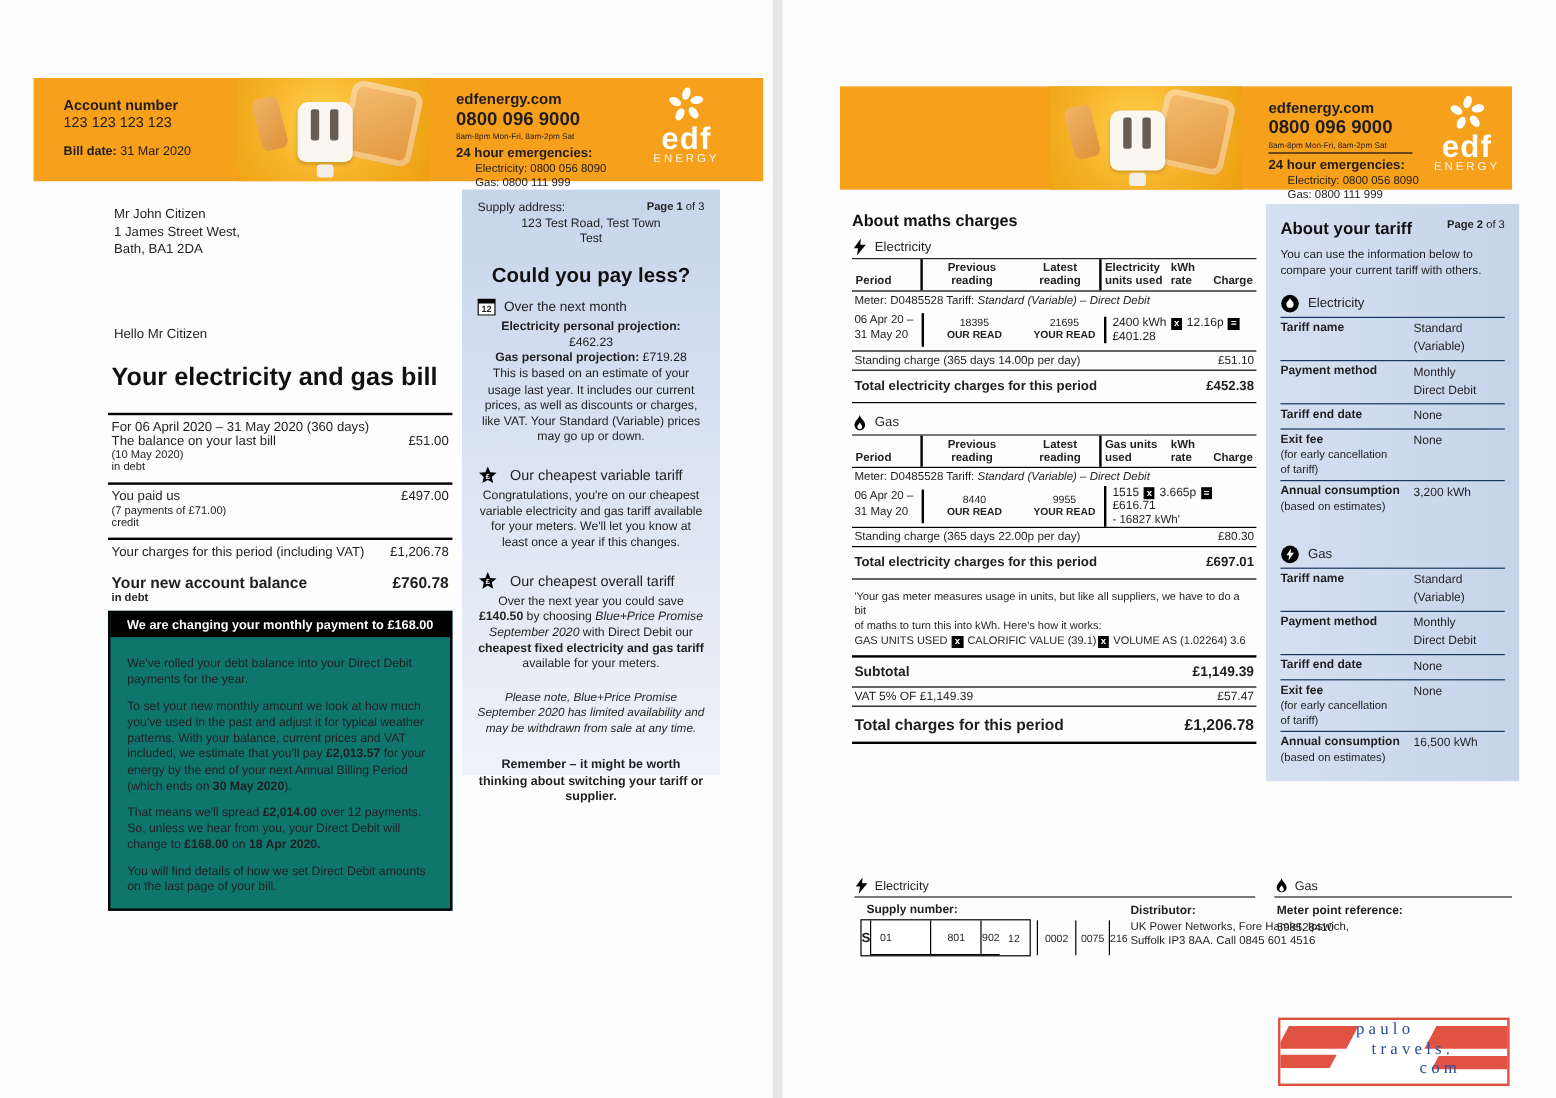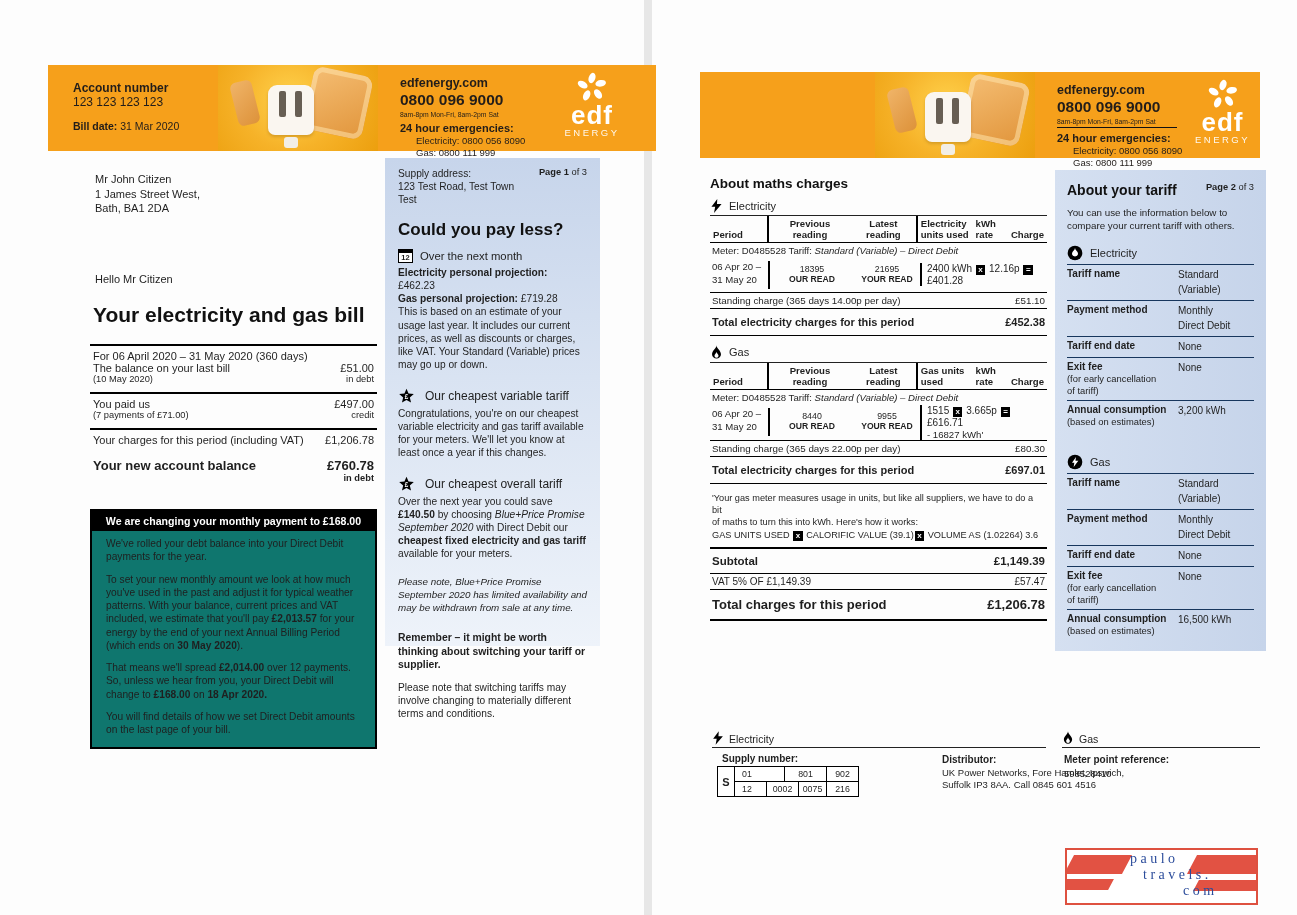--- a/index.html
+++ b/index.html
@@ -37,31 +37,31 @@
 .logo-brand { font-size:26px; font-weight:bold; line-height:.85; letter-spacing:1px; }
 .logo-sub { font-size:9.5px; letter-spacing:2.5px; margin-top:1px; opacity:.92; }
 
 
 .addr { left:95px; top:172px; font-size:11px; line-height:1.32; }
 .greet { left:95px; top:273px; font-size:11px; }
 .title { left:93px; top:303px; font-size:21px; font-weight:bold; color:#111; }
 .bal { left:90px; top:344px; width:287px; font-size:11px; }
 .bal-sec { border-top:2px solid #000; padding:4px 3px 8px 3px; }
 .bal-row { display:flex; justify-content:space-between; }
-.tag { font-size:9.3px; }
+.tag { font-size:9.3px;flex-direction:column; }
 .newbal { margin-top:12px; font-size:13px; }
 .dd-box { left:90px; top:509px; width:287px; border:2px solid #000; background:#0f766e; }
 .dd-head { background:#000; color:#fff; font-size:10.6px; font-weight:bold; text-align:center; padding:4px; }
-.dd-body { padding:6px 14px 2px; font-size:10.2px; line-height:1.3; }
+.dd-body { padding:16px 14px 2px; font-size:10.2px; line-height:1.3; }
 .dd-body p { margin-bottom:9px; }
 
 
 .p1side { left:385px; top:158px; width:215px; height:488px; padding:9px 13px;
   background:linear-gradient(180deg,#C7D5EB 0%,#D9E3F2 45%,#EEF3FA 100%);
-  font-size:10.2px; line-height:1.28; }
+  font-size:10.2px; line-height:1.28;text-align:center; }
 .side-top { display:flex; justify-content:space-between; font-size:10.2px; }
 .page-ref { font-size:9.3px; }
 .payless { font-size:17px; font-weight:bold; margin:13px 0 8px; color:#111; }
 .cal-line { display:flex; align-items:center; gap:7px; font-size:11.3px; margin-bottom:3px; }
 .cal-icon { width:15px; height:14px; border:1.5px solid #000; border-top-width:4px; background:#fff;
   font-size:7.5px; font-weight:bold; display:flex; align-items:center; justify-content:center; }
 .star-sec { margin-top:17px; }
 .star-line { display:flex; align-items:center; gap:10px; font-size:12px; margin-bottom:2px; }
 .note-italic { font-style:italic; font-size:9.8px; margin-top:15px; line-height:1.33; }
 .remember { font-weight:bold; margin-top:17px; font-size:10.4px; }
@@ -119,21 +119,21 @@
 .tval { flex:1; font-size:10px; line-height:1.5; padding-left:4px; }
 
 
 .f-head { position:absolute; display:flex; align-items:flex-end; gap:5px; font-size:10.5px;
   border-bottom:1px solid #222; padding-bottom:2px; }
 .supply-label { position:absolute; left:722px; top:753px; font-size:10px; font-weight:bold; }
 .sgrid { position:absolute; left:717px; top:766px; width:142px; height:31px;
   border:1.5px solid #000; display:flex; font-size:8.8px; background:#fff; }
 .sg-s { width:17px; border-right:1.5px solid #000; display:flex; align-items:center;
   justify-content:center; font-size:11px; font-weight:bold; }
-.sg-rows { flex:1; display:flex; flex-direction:column; }
+.sg-rows { flex:1; display:flex; }
 .sg-row { display:flex; flex:1; }
 .sg-row1 { border-bottom:1px solid #000; }
 .sg-cell { display:flex; align-items:center; height:100%; }
 .sg-row1 .c1 { width:50px; padding-left:7px; border-right:1px solid #000; }
 .sg-row1 .c2 { width:42px; border-right:1px solid #000; justify-content:center; }
 .sg-row1 .c3 { flex:1; justify-content:center; }
 .sg-row2 .c1 { width:32px; padding-left:7px; border-right:1px solid #000; }
 .sg-row2 .c2 { width:32px; border-right:1px solid #000; justify-content:center; }
 .sg-row2 .c3 { width:28px; border-right:1px solid #000; justify-content:center; }
 .sg-row2 .c4 { flex:1; justify-content:center; }
@@ -155,21 +155,21 @@
 .wm-t2 { left:76px; top:17px; }
 .wm-t3 { left:116px; top:33px; }
 
 .ic { display:inline-flex; flex-shrink:0; }
 </style>
 </head>
 <body>
 
 <div class="gutter"></div>
 
-<div class="hdr hdr1" style="left:48px; top:65px; width:608px;">
+<div class="hdr hdr1" style="left:28px; top:65px; width:608px;">
   <div class="hdr-account">
     <div class="b">Account number</div>
     <div>123 123 123 123</div>
     <div class="bill-date"><span class="b">Bill date:</span><span> 31 Mar 2020</span></div>
   </div>
   <div class="toaster">
     <div class="toast-big"></div>
     <div class="toast-small"></div>
     <div class="toaster-body">
         <div class="slot slot1"></div>
@@ -295,21 +295,20 @@
             <text x="12" y="15.5" font-size="9" fill="#fff" text-anchor="middle" font-weight="bold">£</text>
           </svg>
         </span>
       <span>Our cheapest overall tariff</span>
     </div>
     <div><span>Over the next year you could save </span><span class="b">£140.50</span><span> by choosing </span><i>Blue+Price Promise September 2020</i><span> with Direct Debit our </span><span class="b">cheapest fixed electricity and gas tariff</span><span> available for your meters.</span></div>
   </div>
 
   <div class="note-italic"><span>Please note,  </span><span>Blue+Price Promise September 2020 has limited availability and may be withdrawn from sale at any time.</span></div>
   <div class="remember">Remember – it might be worth thinking about switching your tariff or supplier.</div>
-  <div class="switch-note">Please note that switching tariffs may involve changing to materially different terms and conditions.</div>
 </div>
 
 <div class="hdr hdr2" style="left:700px; top:72px; width:560px;">
   <div class="hdr-spacer"></div>
   <div class="toaster">
     <div class="toast-big"></div>
     <div class="toast-small"></div>
     <div class="toaster-body">
         <div class="slot slot1"></div>
         <div class="slot slot2"></div>

